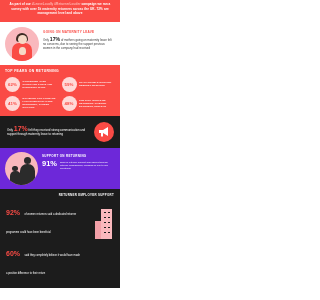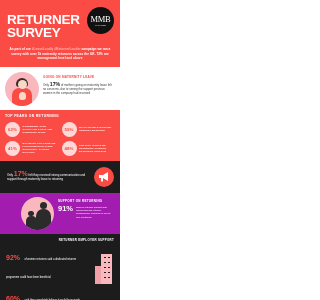--- a/index.html
+++ b/index.html
@@ -169,22 +169,22 @@
   .mega{
     width:20px;height:20px;flex:0 0 20px;
     border-radius:50%;
     background:#fa4b45;
     position:relative;
   }
   .mega svg{position:absolute;left:4px;top:4.5px;}
 
   
   .support{
-    background:#a21caf;
-    padding:4px 6px 4px 21px;
+    background:#6d28d9;
+    padding:4px 6px 4px 5px;
     display:flex;align-items:flex-start;gap:4px;
   }
   .family{
     width:33px;height:33px;flex:0 0 33px;
     border-radius:50%;
     background:#f9b8bd;
     position:relative;overflow:hidden;
   }
   .mom-head{position:absolute;left:19px;top:5px;width:7px;height:7px;border-radius:50%;background:#2b2b2b;}
   .mom-body{position:absolute;left:15px;top:12px;width:15px;height:21px;border-radius:7px 7px 0 0;background:#2b2b2b;}
@@ -220,27 +220,20 @@
   }
   .b-main{position:absolute;right:0;top:0;width:11px;height:30px;background:#f9b8bd;}
   .b-side{position:absolute;right:11px;top:12px;width:6px;height:18px;background:#f2a0a8;}
   .b-win{position:absolute;background:#1c1c1c;width:1.6px;height:1.6px;}
 </style>
 </head>
 <body>
 
 <div class="page">
 
-  <div class="header">
-    <div class="title">RETURNER SURVEY</div>
-    <div class="logo">
-      <div class="logo-mark">MMB</div>
-      <div class="logo-sub">MAGAZINE</div>
-    </div>
-  </div>
 
   <div class="intro">
     <span>As part of our</span>
     <span class="hash">#LeaveLoudly</span>
     <span class="hash">#ReturnerLouder</span>
     <span>campaign we ran a survey with over 1k maternity returners across the UK. 72% are management level and above</span>
   </div>
 
   <div class="mat">
     <div class="avatar">

